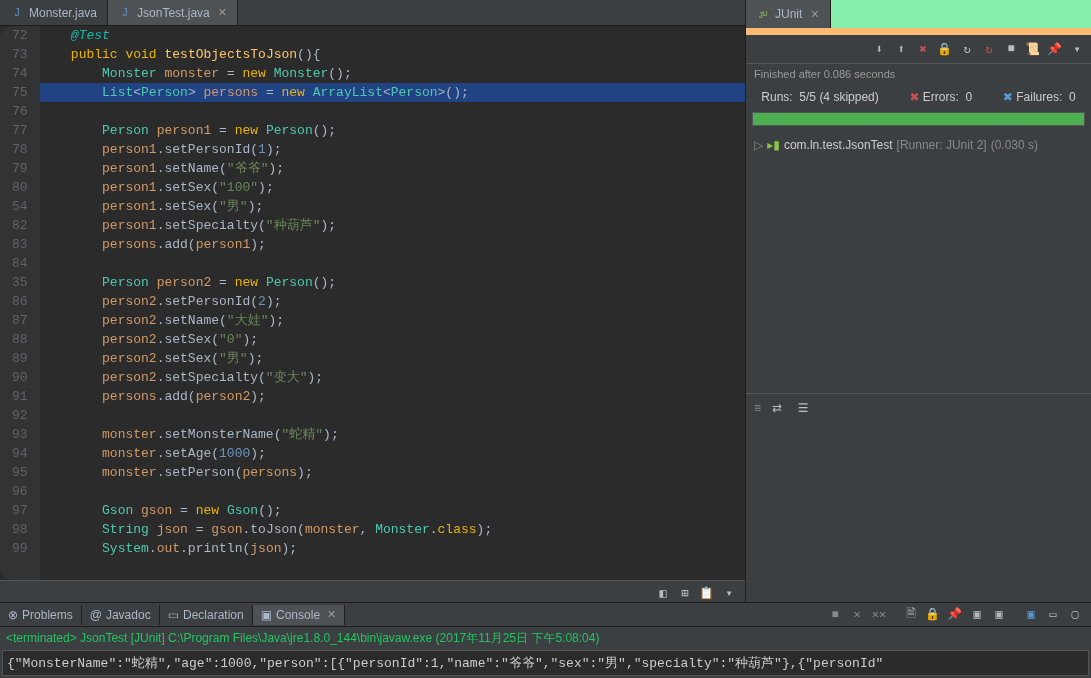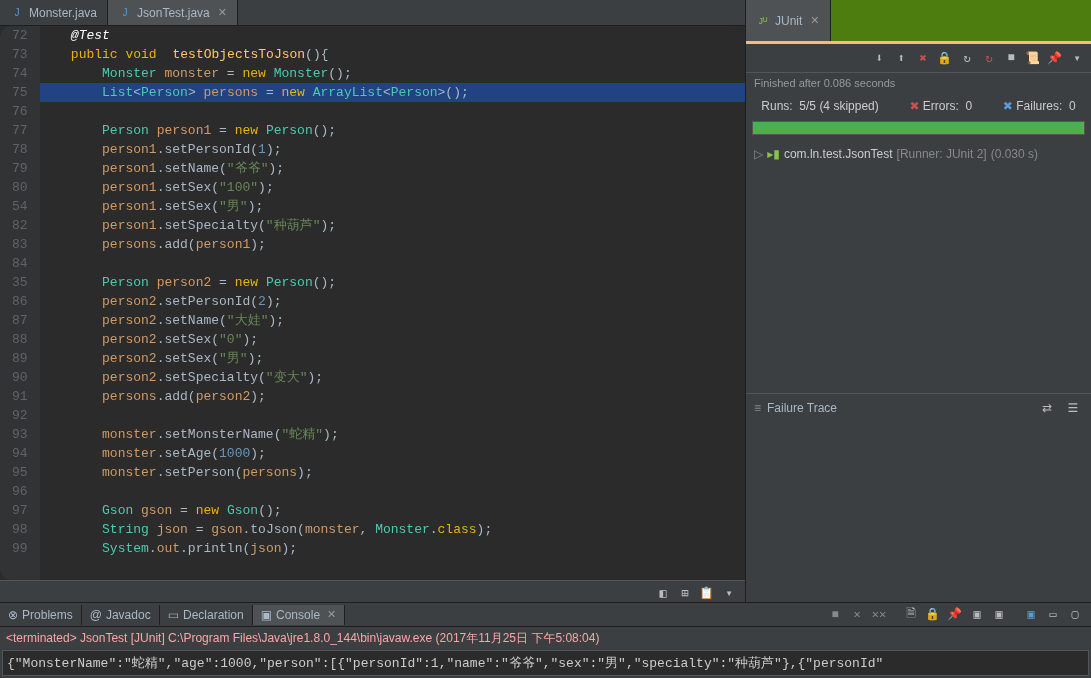--- a/index.html
+++ b/index.html
@@ -75,38 +75,38 @@
 .code-lines {
   flex: 1;
   background: #2b2b2b;
   line-height: 19px;
   white-space: pre;
   position: relative;
   overflow: hidden;
 }
 .line { height: 19px; }
 .line.highlighted { background: #214283; }
-.annotation { color: #ffffff; font-style: italic; }
+.annotation { color: #14b8a6; font-style: italic; }
 .keyword { color: #eab308; }
-.method-decl { color: #ffc66d; margin-left: 8px; }
+.method-decl { color: #ffc66d; }
 .string { color: #6a8759; }
 .number { color: #6897bb; }
 .white { color: #a9b7c6; }
 .green-type { color: #4ec9b0; }
 .orange-var { color: #d19a66; }
 .junit-panel {
   width: 345px;
   background: #3c3f41;
   display: flex;
   flex-direction: column;
 }
 .junit-tab {
-  background: #4d7c0f;
-  height: 44px;
-  border-bottom: 3px solid #fdba74;
+  background: #86efac;
+  height: 35px;
+  border-bottom: 7px solid #fdba74;
   display: flex;
 }
 .junit-tab .tab { background: #4e5254; }
 .junit-toolbar {
   background: #3c3f41;
   padding: 4px;
   display: flex;
   justify-content: flex-end;
   gap: 2px;
   border-bottom: 1px solid #555;
@@ -193,21 +193,21 @@
   border-right: 1px solid #1e1e1e;
 }
 .bottom-tab.active { background: #4e5254; }
 .bottom-toolbar {
   display: flex;
   gap: 2px;
   padding-right: 6px;
 }
 .console-status {
   padding: 3px 6px;
-  color: #fca5a5;
+  color: #22c55e;
   font-family: Tahoma, sans-serif;
   font-size: 12px;
 }
 .console-output {
   background: #2b2b2b;
   padding: 3px 4px;
   font-size: 13px;
   color: #ccc;
   white-space: pre;
   overflow: hidden;
@@ -312,21 +312,20 @@
       <div class="tree-item">
         <span style="color:#888">▷</span>
         <span style="color:#8bc34a">▸▮</span>
         <span>com.ln.test.JsonTest</span>
         <span style="color:#888">[Runner: JUnit 2]</span>
         <span class="tree-time">(0.030 s)</span>
       </div>
     </div>
     <div class="failure-header">
       <span style="color:#888">≡</span>
-      <span style="flex:1">Failure Trace</span>
       <span class="tool-btn">⇄</span>
       <span class="tool-btn">☰</span>
     </div>
     <div class="failure-body"></div>
   </div>
 </div>
 
 <div class="bottom-panel">
   <div class="bottom-tabs">
     <div class="bottom-tabs-left" id="bottom-tabs-left">

